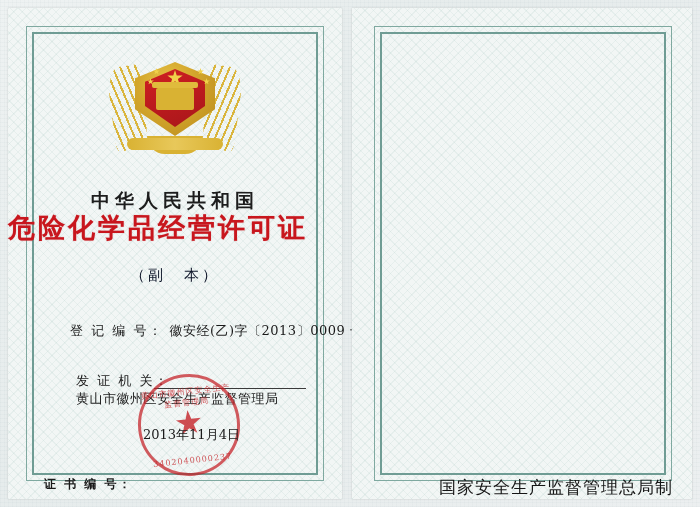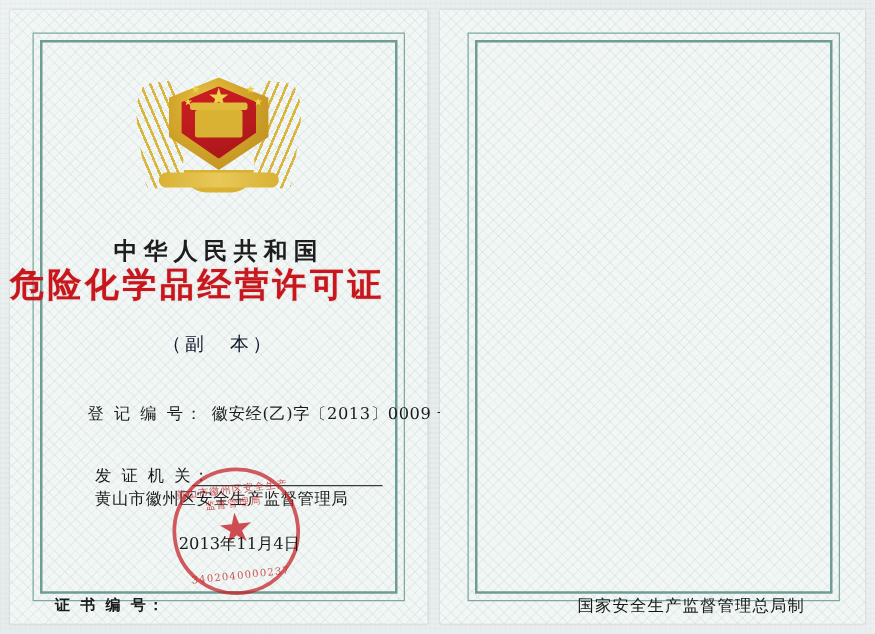--- a/index.html
+++ b/index.html
@@ -240,23 +240,23 @@
     position: absolute;
     left: 0; right: 0; bottom: 8px;
     text-align: center;
     font-size: 8px;
     letter-spacing: 1px;
     font-family: "DejaVu Serif", serif;
   }
 
   .issuer-foot {
     position: absolute;
-    right: 48px;
+    right: 19px;
     top: 468px;
-    font-size: 13px;
+    font-size: 17px;
     letter-spacing: 1px;
     color: #151515;
     font-family: "DejaVu Serif", serif;
   }
 </style>
 </head>
 <body>
 
 <div class="page">
 

